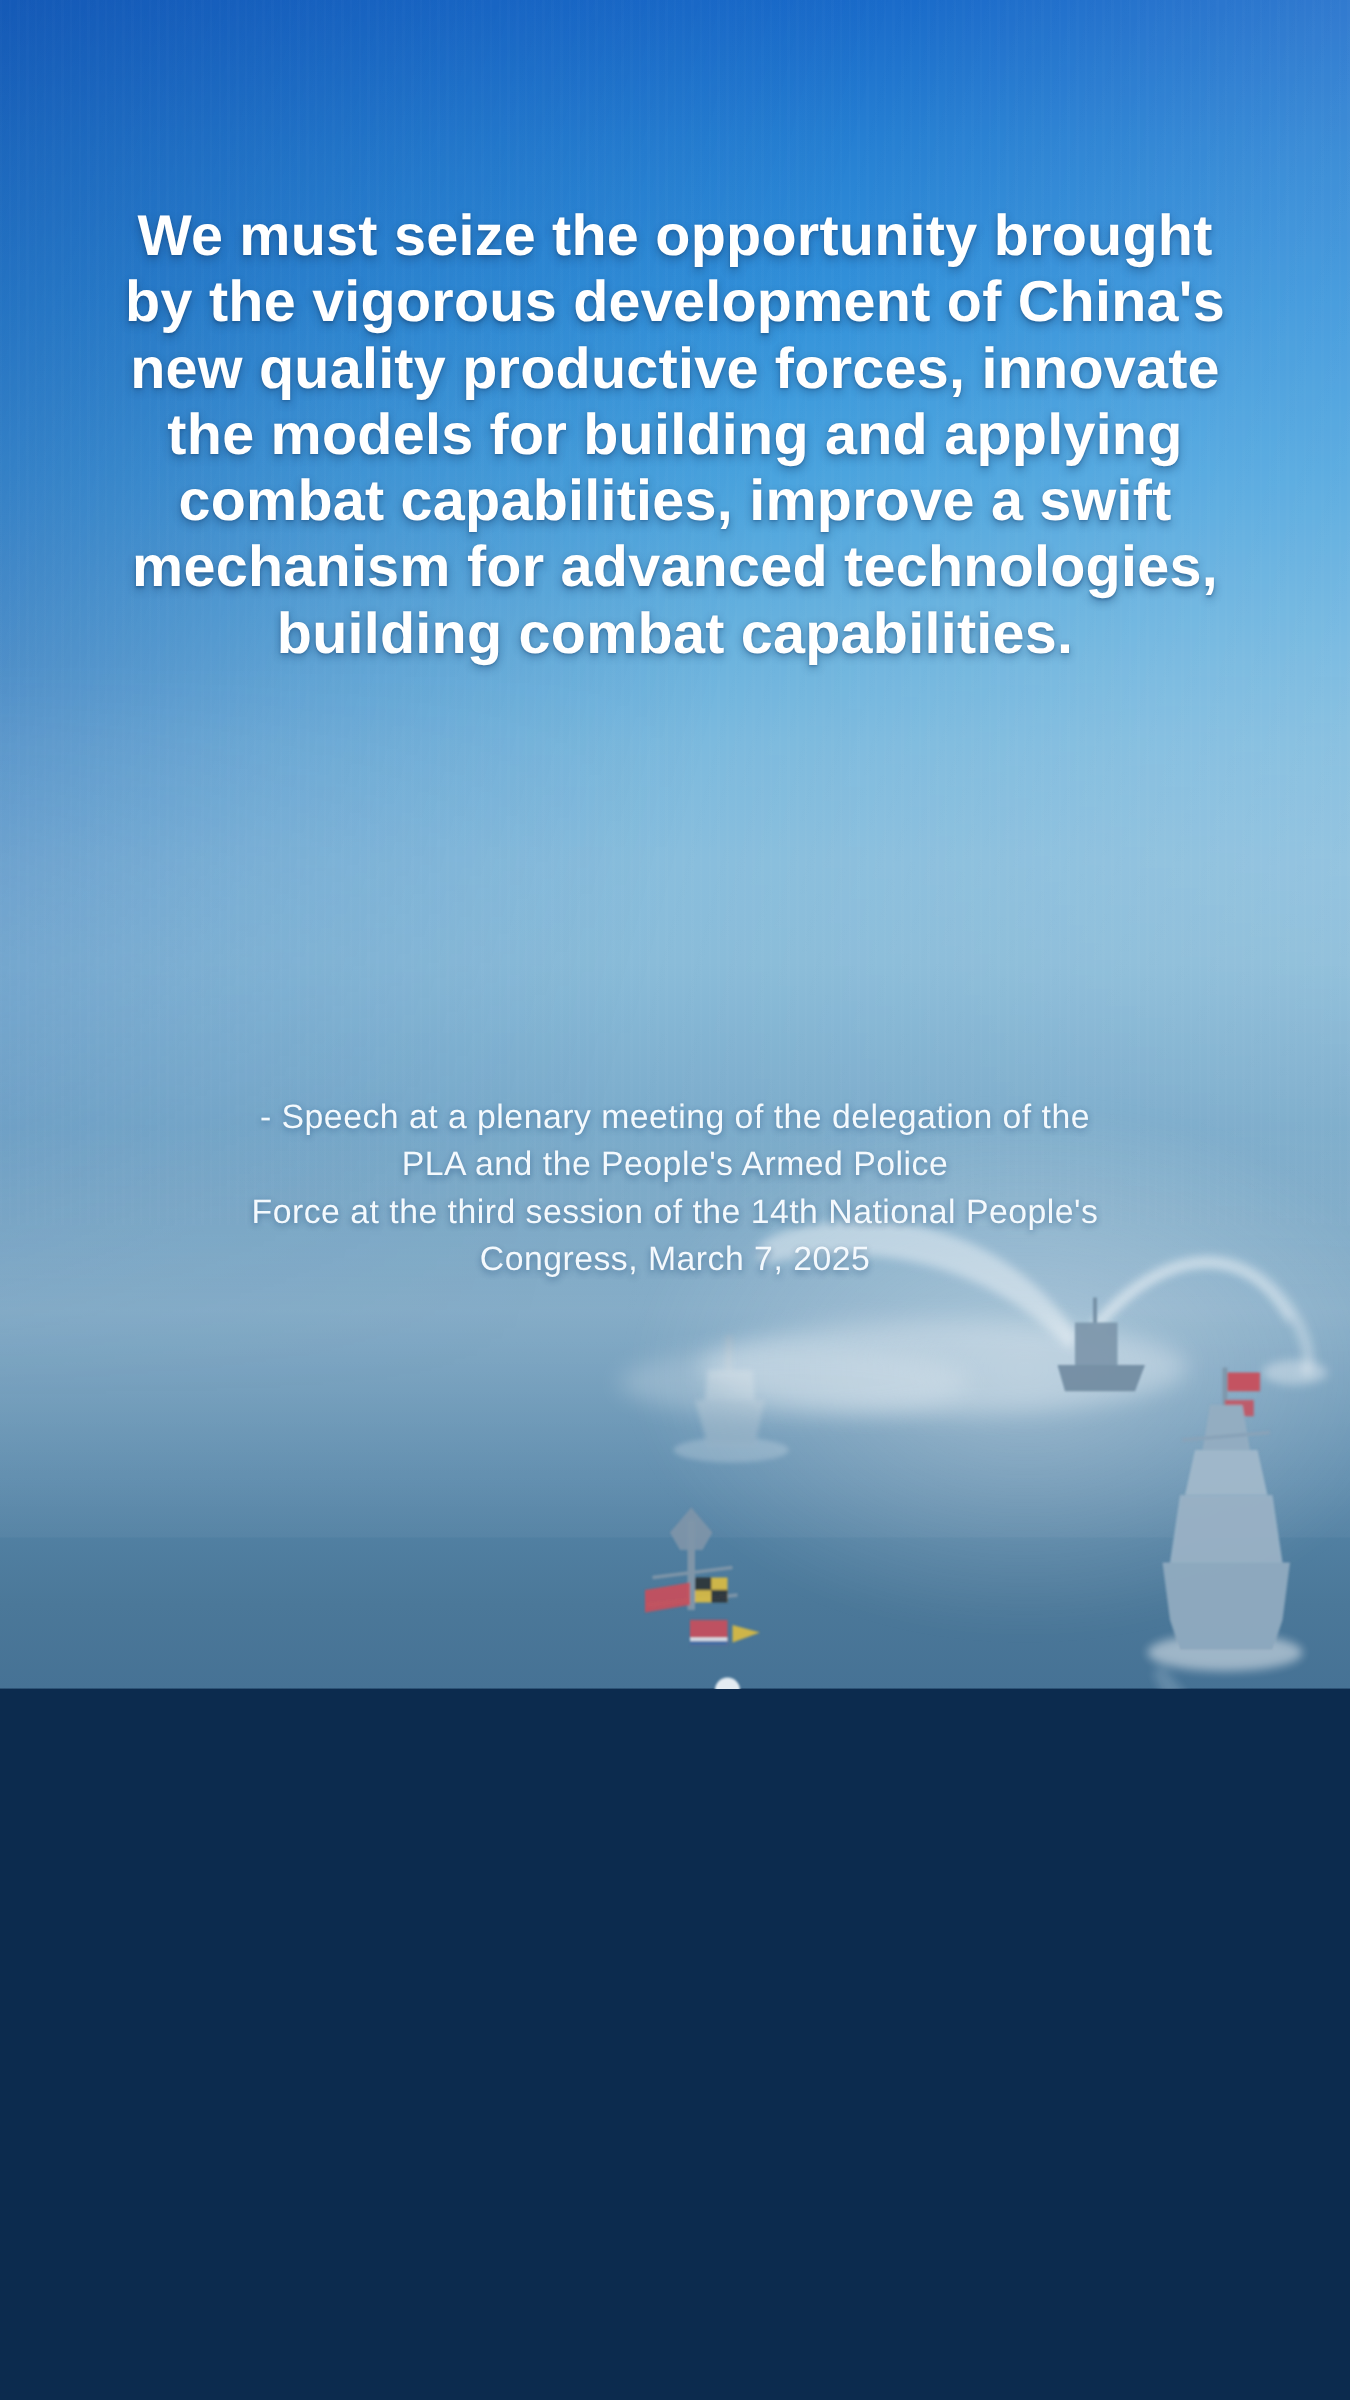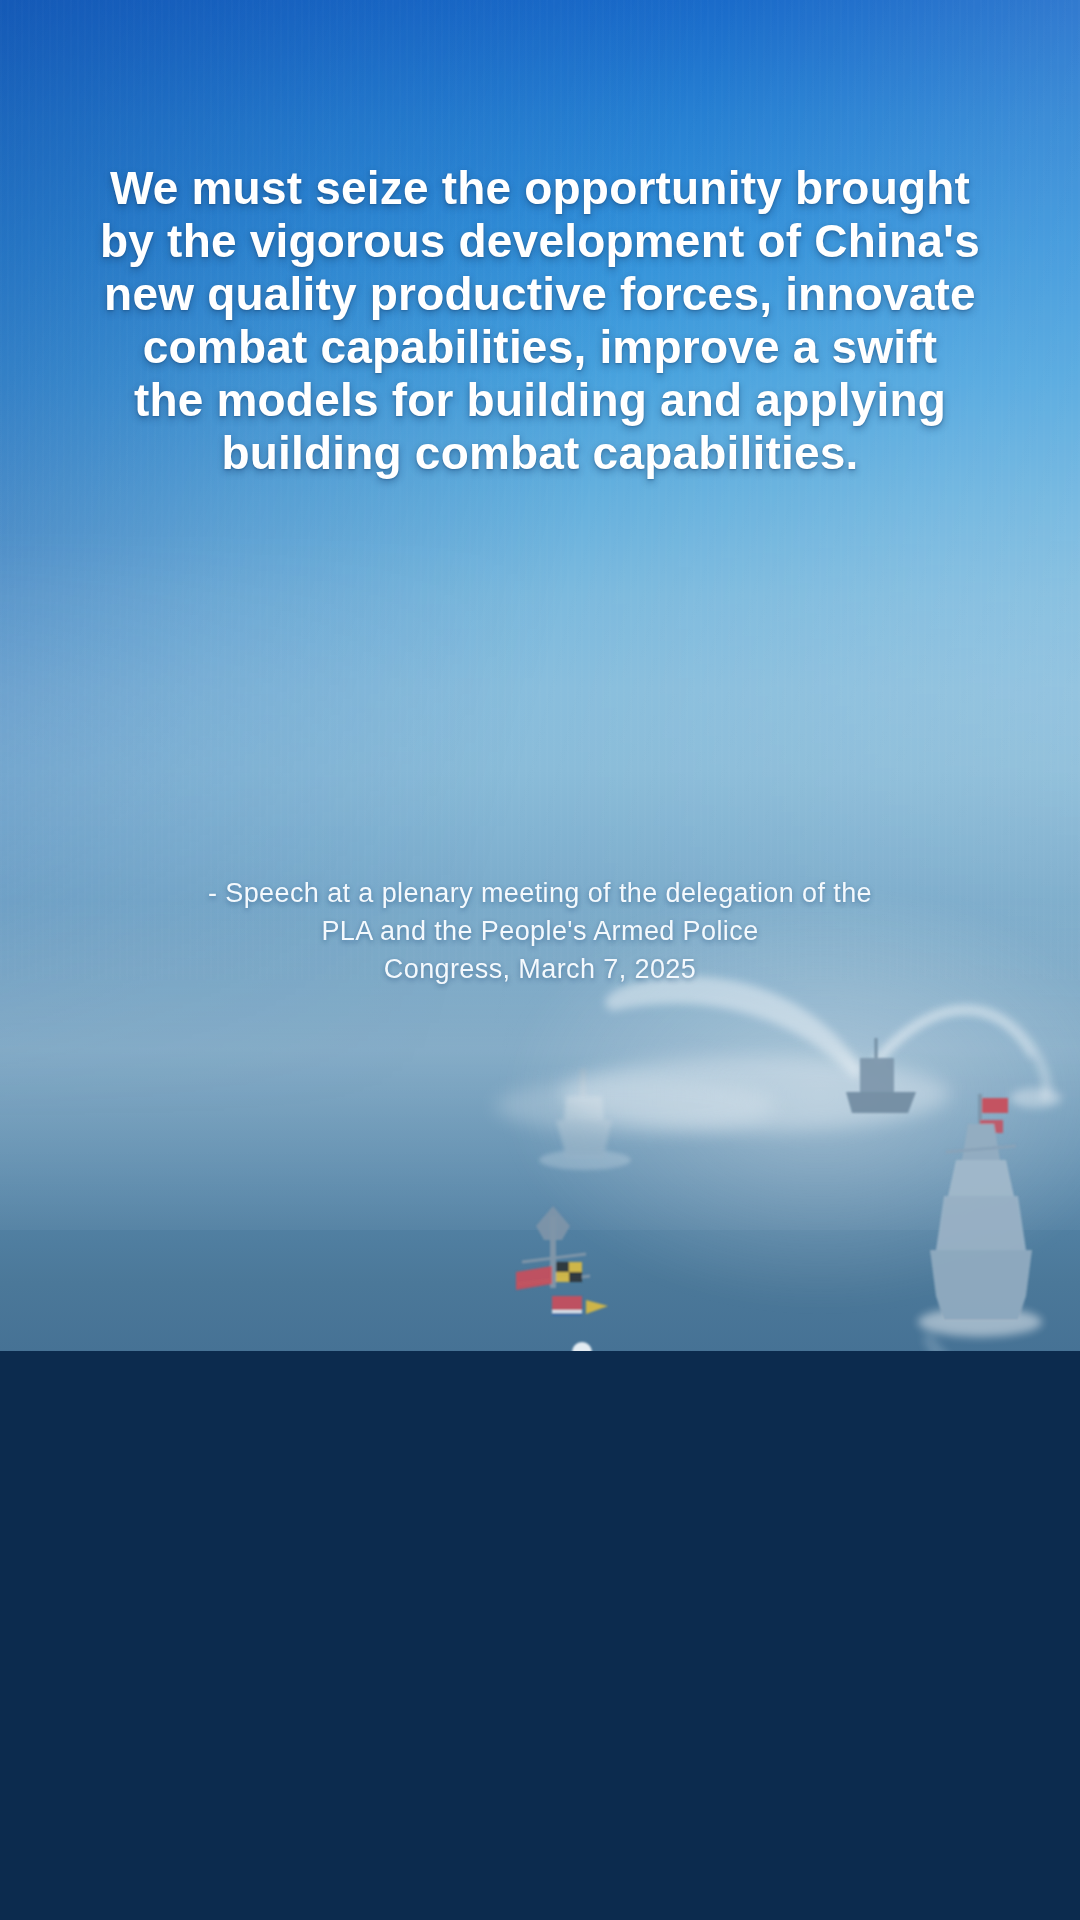--- a/index.html
+++ b/index.html
@@ -236,26 +236,28 @@
       <rect x="332" y="1762" width="28" height="28" fill="#dbe6ec"></rect>
       <rect x="332" y="1770" width="28" height="4" fill="#c94a52"></rect>
       <polygon points="314,1790 380,1790 371,1813 321,1813" fill="#31506a"></polygon>
     </g>
   </svg>
 
   <div class="quote">
     <div class="quote-line">We must seize the opportunity brought</div>
     <div class="quote-line">by the vigorous development of China's</div>
     <div class="quote-line">new quality productive forces, innovate</div>
+    <div class="quote-line">the models for building and applying</div>
     <div class="quote-line">combat capabilities, improve a swift</div>
-    <div class="quote-line">the models for building and applying</div>
+    <div class="quote-line">mechanism for advanced technologies,</div>
     <div class="quote-line">building combat capabilities.</div>
   </div>
 
   <div class="attribution">
     <div class="attr-line">- Speech at a plenary meeting of the delegation of the</div>
     <div class="attr-line">PLA and the People's Armed Police</div>
+    <div class="attr-line">Force at the third session of the 14th National People's</div>
     <div class="attr-line">Congress, March 7, 2025</div>
   </div>
 
   <div class="logo">CGTN</div>
 
 </div>
 
 </body></html>

